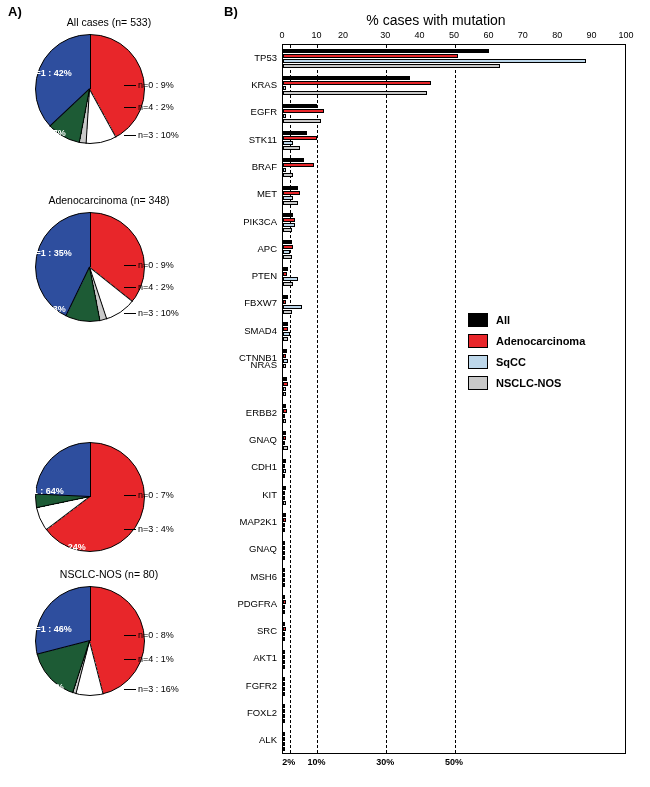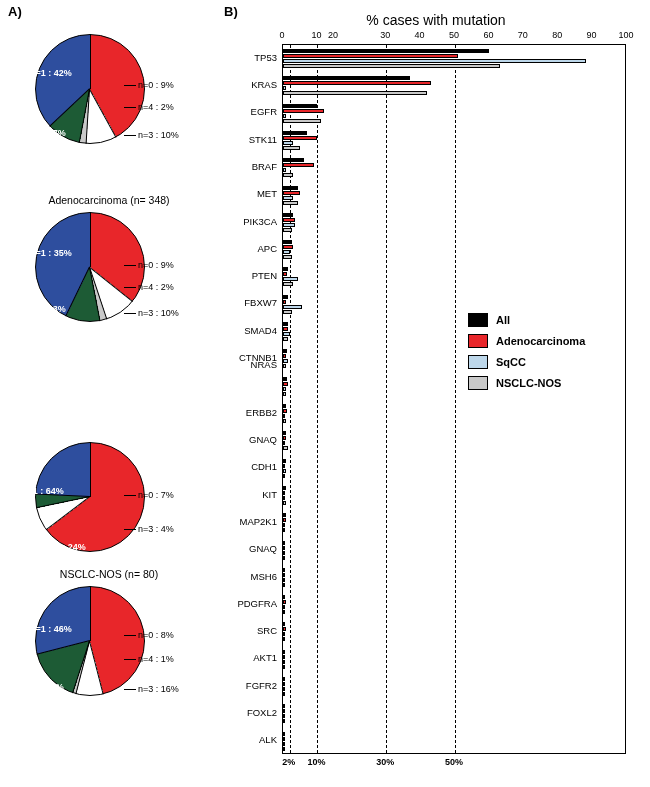--- a/index.html
+++ b/index.html
@@ -83,20 +83,21 @@
     transform:translateX(-50%); white-space:nowrap;
   }
 </style>
 </head>
 <body>
 
 <div id="panelA">
   <div class="panel-label" style="left:8px; top:4px;">A)</div>
   <div id="pies-container">
       <div class="pie-block" style="top: 16px; height: 150px;">
+        <div class="pie-title">All cases (n= 533)</div>
         <div class="pie-wrap">
           <div class="pie" style="background: conic-gradient(rgb(232, 38, 42) 0deg, rgb(232, 38, 42) 151.2deg, rgb(255, 255, 255) 151.2deg, rgb(255, 255, 255) 183.6deg, rgb(201, 201, 201) 183.6deg, rgb(201, 201, 201) 190.8deg, rgb(29, 91, 53) 190.8deg, rgb(29, 91, 53) 226.8deg, rgb(46, 78, 158) 226.8deg, rgb(46, 78, 158) 360deg);"></div>
           <div style="position: absolute; left: 55px; top: 55px; width: 55px; height: 1px; background: rgb(0, 0, 0); transform-origin: 0px 0px; transform: rotate(61.2deg);"></div>
           <div style="position: absolute; left: 55px; top: 55px; width: 55px; height: 1px; background: rgb(0, 0, 0); transform-origin: 0px 0px; transform: rotate(93.6deg);"></div>
           <div style="position: absolute; left: 55px; top: 55px; width: 55px; height: 1px; background: rgb(0, 0, 0); transform-origin: 0px 0px; transform: rotate(100.8deg);"></div>
           <div style="position: absolute; left: 55px; top: 55px; width: 55px; height: 1px; background: rgb(0, 0, 0); transform-origin: 0px 0px; transform: rotate(136.8deg);"></div>
           <div style="position: absolute; left: 55px; top: 55px; width: 55px; height: 1px; background: rgb(0, 0, 0); transform-origin: 0px 0px; transform: rotate(270deg);"></div>
         </div>
         <div class="pie-lbl red" style="left: 30px; top: 52px;">n=1 : 42%</div>
         <div class="pie-lbl dark" style="left: 138px; top: 64px;">n=0 : 9%</div>
@@ -163,21 +164,21 @@
     </div>
 </div>
 
 <div id="panelB">
   <div class="panel-label" style="left:2px; top:4px;">B)</div>
   <div id="bTitle">% cases with mutation</div>
 
   <div class="axis-top" id="axisTop">
       <div class="tick-lbl" style="left: 0px; top: 0px;">0</div>
       <div class="tick-lbl" style="left: 34.4px; top: 0px;">10</div>
-      <div class="tick-lbl" style="left: 51px; top: 0px;">20</div>
+      <div class="tick-lbl" style="left: 61px; top: 0px;">20</div>
       <div class="tick-lbl" style="left: 103.2px; top: 0px;">30</div>
       <div class="tick-lbl" style="left: 137.6px; top: 0px;">40</div>
       <div class="tick-lbl" style="left: 172px; top: 0px;">50</div>
       <div class="tick-lbl" style="left: 206.4px; top: 0px;">60</div>
       <div class="tick-lbl" style="left: 240.8px; top: 0px;">70</div>
       <div class="tick-lbl" style="left: 275.2px; top: 0px;">80</div>
       <div class="tick-lbl" style="left: 309.6px; top: 0px;">90</div>
       <div class="tick-lbl" style="left: 344px; top: 0px;">100</div>
     </div>
 

